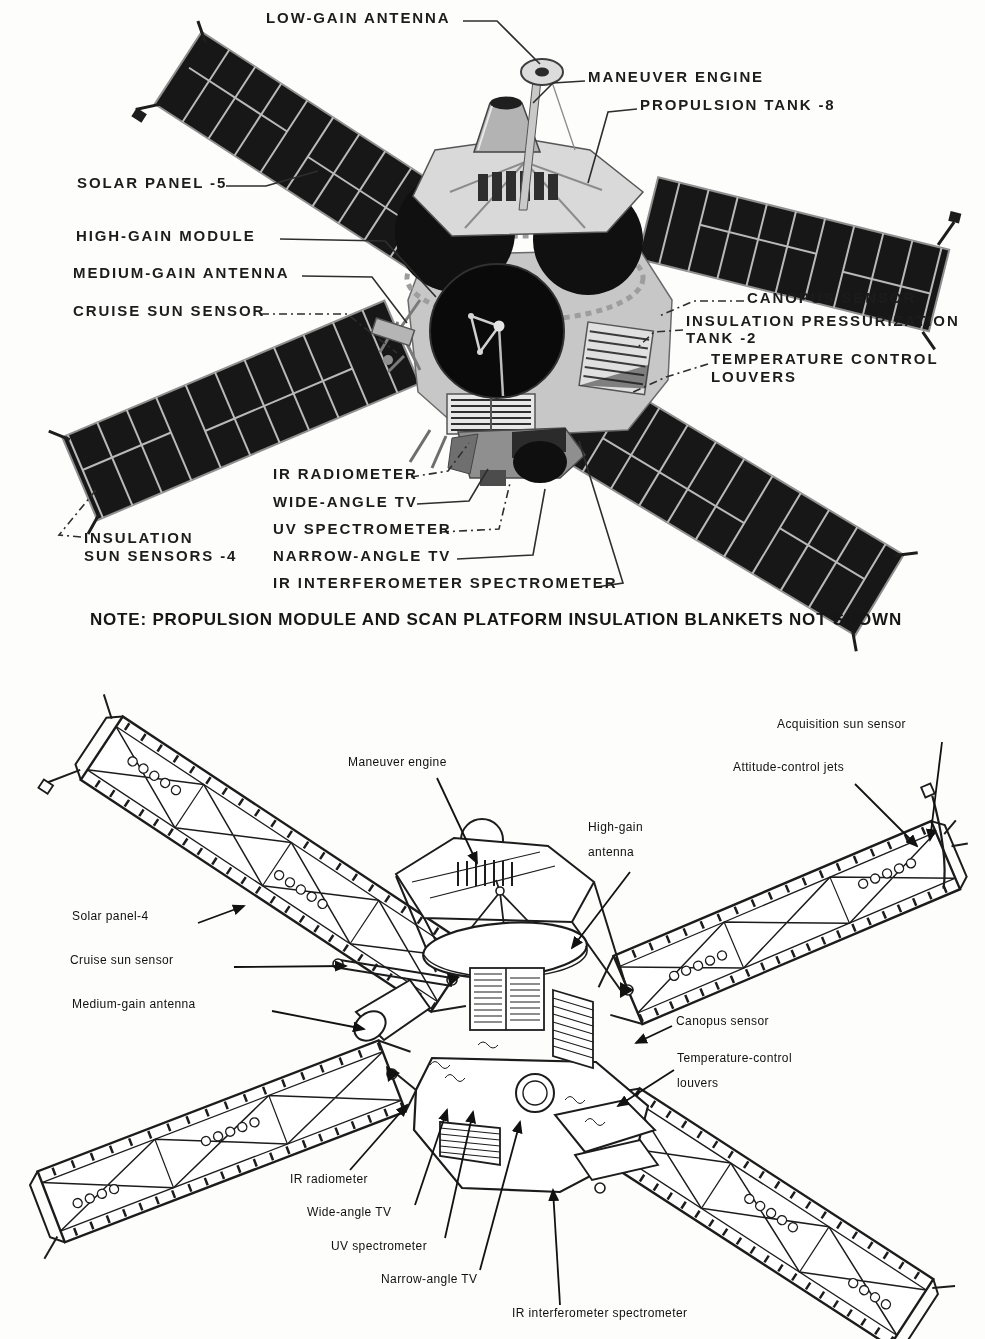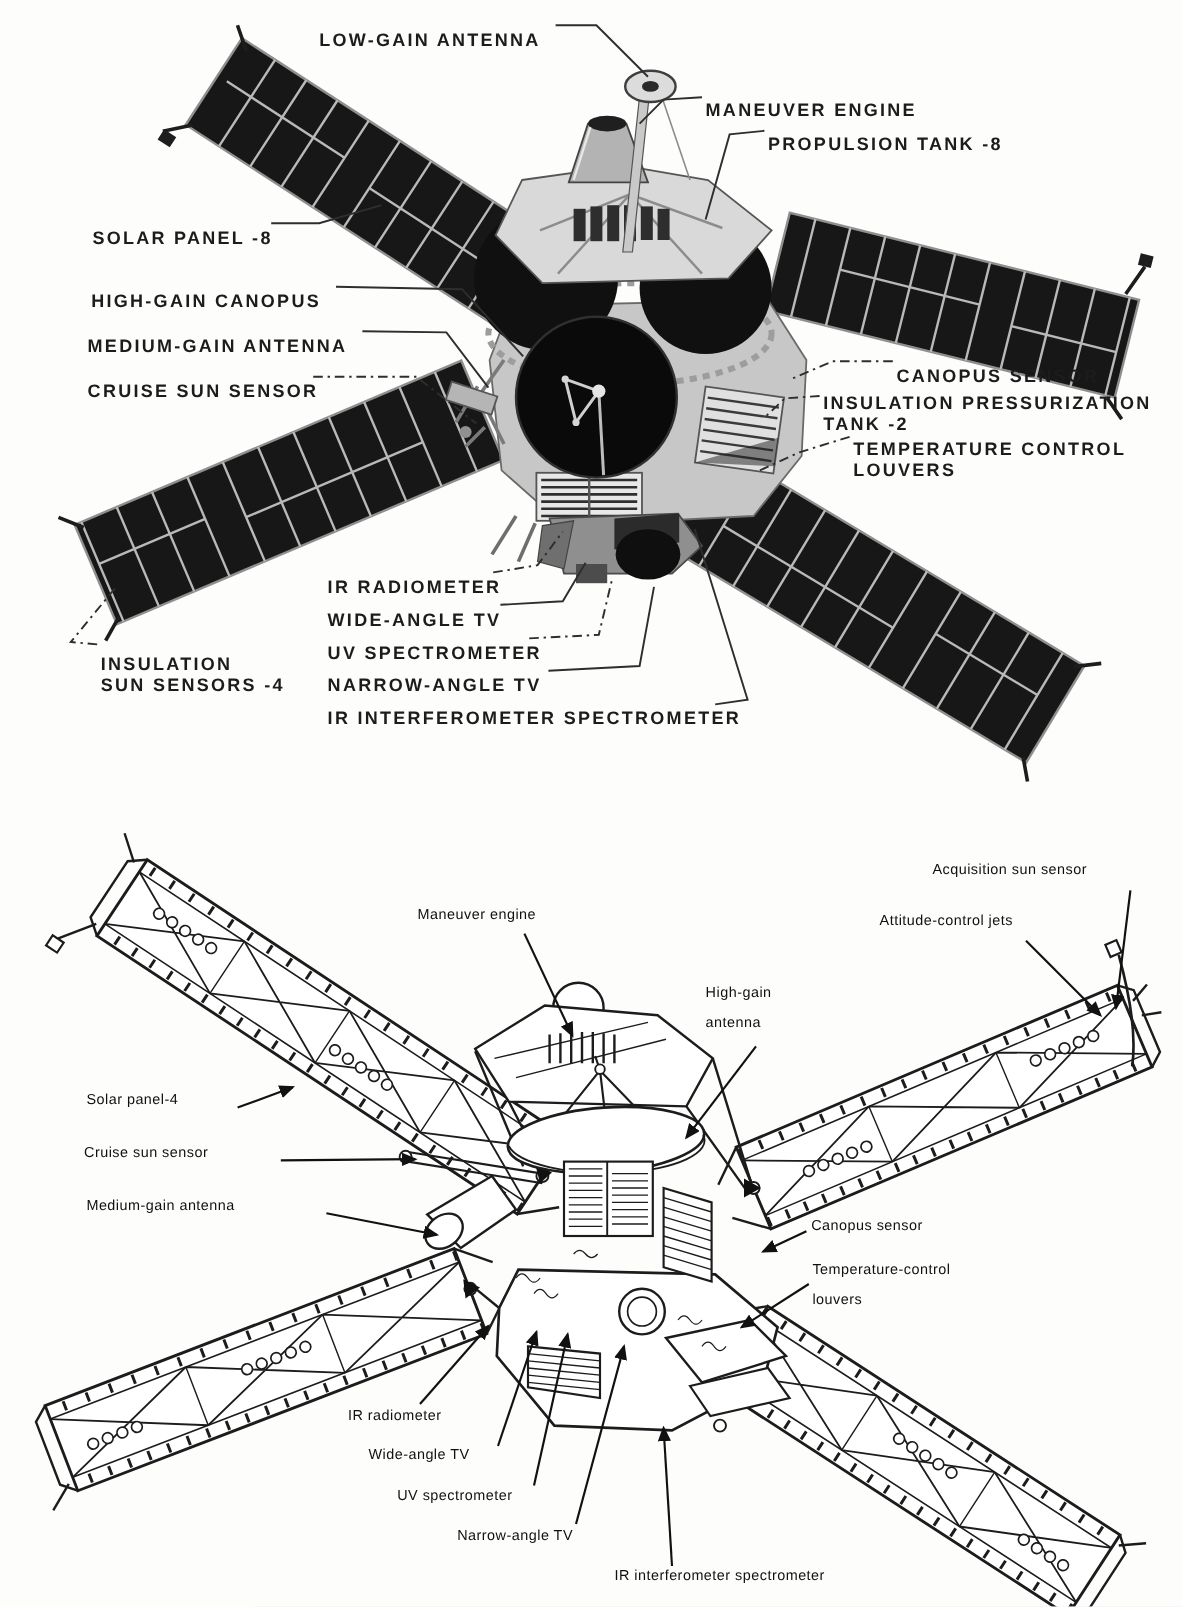--- a/index.html
+++ b/index.html
@@ -1,20 +1,20 @@
 <!DOCTYPE html>
 <html><head>
 <meta charset="utf-8">
 <style>
   html,body{margin:0;padding:0;background:#e8e8e8;}
   #page{position:relative;width:985px;height:1339px;background:#fdfdfc;overflow:hidden;
         font-family:"Liberation Sans",sans-serif;}
   svg{position:absolute;left:0;}
   .lblT{position:absolute;font-weight:700;font-size:15px;line-height:1.18;letter-spacing:1.9px;
-        color:#1c1c1c;white-space:nowrap;font-family:"Liberation Sans",sans-serif;margin-top:16px;}
+        color:#1c1c1c;white-space:nowrap;font-family:"Liberation Sans",sans-serif;}
   .lblB{position:absolute;font-weight:400;font-size:12px;line-height:1.3;letter-spacing:.4px;
         color:#101010;white-space:nowrap;font-family:"Liberation Sans",sans-serif;}
   .note{position:absolute;font-weight:700;font-size:17px;letter-spacing:.8px;color:#161616;
         white-space:nowrap;font-family:"Liberation Sans",sans-serif;}
 </style>
 </head>
 <body>
 
 <div id="page">
 
@@ -301,36 +301,37 @@
       <path d="M415,545 L447,450" marker-end="url(#ah)"></path>
       <path d="M445,578 L473,452" marker-end="url(#ah)"></path>
       <path d="M480,610 L520,462" marker-end="url(#ah)"></path>
       <path d="M560,645 L553,530" marker-end="url(#ah)"></path>
     </g>
   </svg>
 
   <div class="lblT" style="left:266px;top:9px">LOW-GAIN ANTENNA</div>
   <div class="lblT" style="left:588px;top:68px">MANEUVER ENGINE</div>
   <div class="lblT" style="left:640px;top:96px">PROPULSION TANK -8</div>
-  <div class="lblT" style="left:77px;top:174px">SOLAR PANEL -8</div>
-  <div class="lblT" style="left:76px;top:227px">HIGH-GAIN CANOPUS</div>
+  <div class="lblT" style="left:77px;top:174px">SOLAR PANEL -5</div>
+  <div class="lblT" style="left:76px;top:227px">HIGH-GAIN MODULE</div>
   <div class="lblT" style="left:73px;top:264px">MEDIUM-GAIN ANTENNA</div>
   <div class="lblT" style="left:73px;top:302px">CRUISE SUN SENSOR</div>
   <div class="lblT" style="left:747px;top:289px">CANOPUS SENSOR</div>
   <div class="lblT" style="left:686px;top:312px">INSULATION PRESSURIZATION</div>
   <div class="lblT" style="left:686px;top:329px">TANK -2</div>
   <div class="lblT" style="left:711px;top:350px">TEMPERATURE CONTROL</div>
   <div class="lblT" style="left:711px;top:368px">LOUVERS</div>
   <div class="lblT" style="left:273px;top:465px">IR RADIOMETER</div>
   <div class="lblT" style="left:273px;top:493px">WIDE-ANGLE TV</div>
   <div class="lblT" style="left:273px;top:520px">UV SPECTROMETER</div>
   <div class="lblT" style="left:84px;top:529px">INSULATION</div>
   <div class="lblT" style="left:84px;top:547px">SUN SENSORS -4</div>
   <div class="lblT" style="left:273px;top:547px">NARROW-ANGLE TV</div>
   <div class="lblT" style="left:273px;top:574px">IR INTERFEROMETER SPECTROMETER</div>
+  <div class="note" style="left:90px;top:610px">NOTE: PROPULSION MODULE AND SCAN PLATFORM INSULATION BLANKETS NOT SHOWN</div>
 
   <div class="lblB" style="left:777px;top:717px">Acquisition sun sensor</div>
   <div class="lblB" style="left:733px;top:760px">Attitude-control jets</div>
   <div class="lblB" style="left:348px;top:755px">Maneuver engine</div>
   <div class="lblB" style="left:588px;top:820px">High-gain</div>
   <div class="lblB" style="left:588px;top:845px">antenna</div>
   <div class="lblB" style="left:72px;top:909px">Solar panel-4</div>
   <div class="lblB" style="left:70px;top:953px">Cruise sun sensor</div>
   <div class="lblB" style="left:72px;top:997px">Medium-gain antenna</div>
   <div class="lblB" style="left:676px;top:1014px">Canopus sensor</div>

